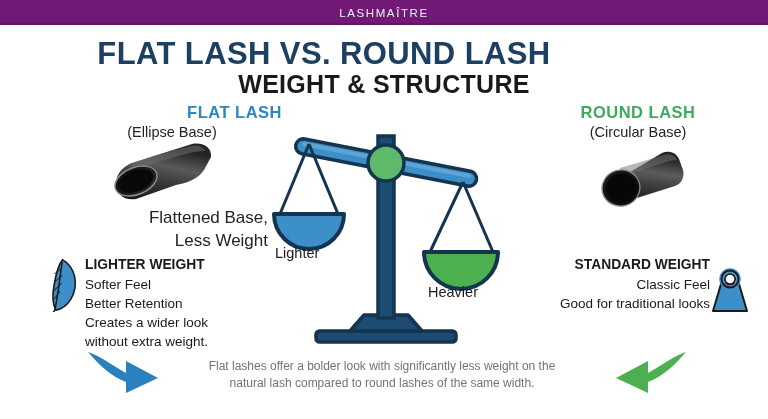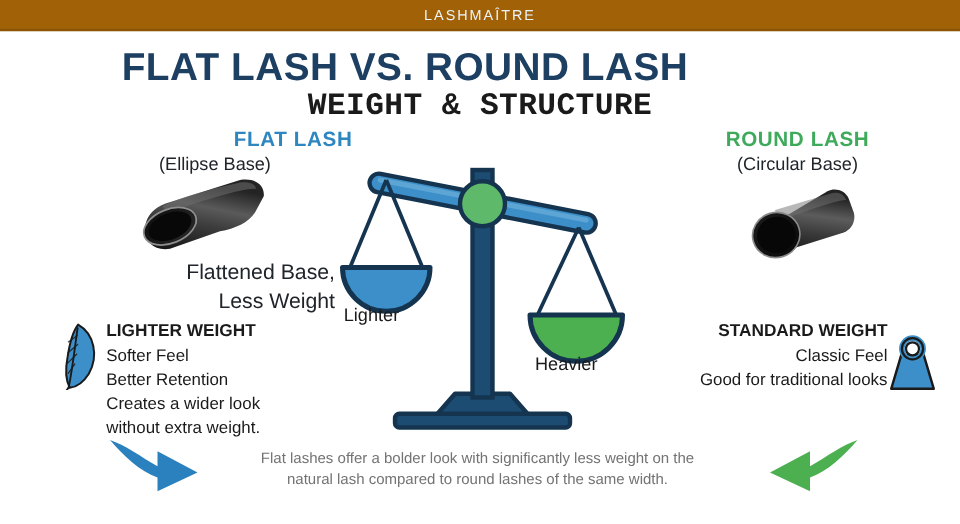--- a/index.html
+++ b/index.html
@@ -12,21 +12,21 @@
   #infographic {
     position: relative;
     width: 768px; height: 419px;
     background: #ffffff;
   }
 
   
   .brand-band {
     position: absolute; left: 0; top: 0;
     width: 768px; height: 25px;
-    background: #a16207;
+    background: #701a75;
     display: flex; align-items: center; justify-content: center;
   }
   .brand-band .band-shadow {
     position: absolute; left: 0; bottom: 0; width: 100%; height: 2px;
     background: rgba(0,0,0,.13);
   }
   .brand-logo {
     position: relative;
     color: #eaf3fa;
     font-size: 11.5px;
@@ -41,21 +41,20 @@
     font-size: 31px; font-weight: bold;
     letter-spacing: .4px;
     color: #1c3f62;
   }
   .title-sub {
     position: absolute; left: 0; top: 70px; width: 768px;
     text-align: center;
     font-size: 25px; font-weight: bold;
     letter-spacing: .3px;
     color: #1a1a1a;
-    font-family: Liberation Mono, monospace;
   }
 
   
   .col-head {
     position: absolute;
     text-align: center;
     width: 220px;
   }
   .col-head .ch-title {
     font-size: 16.5px; font-weight: bold; letter-spacing: .5px;

